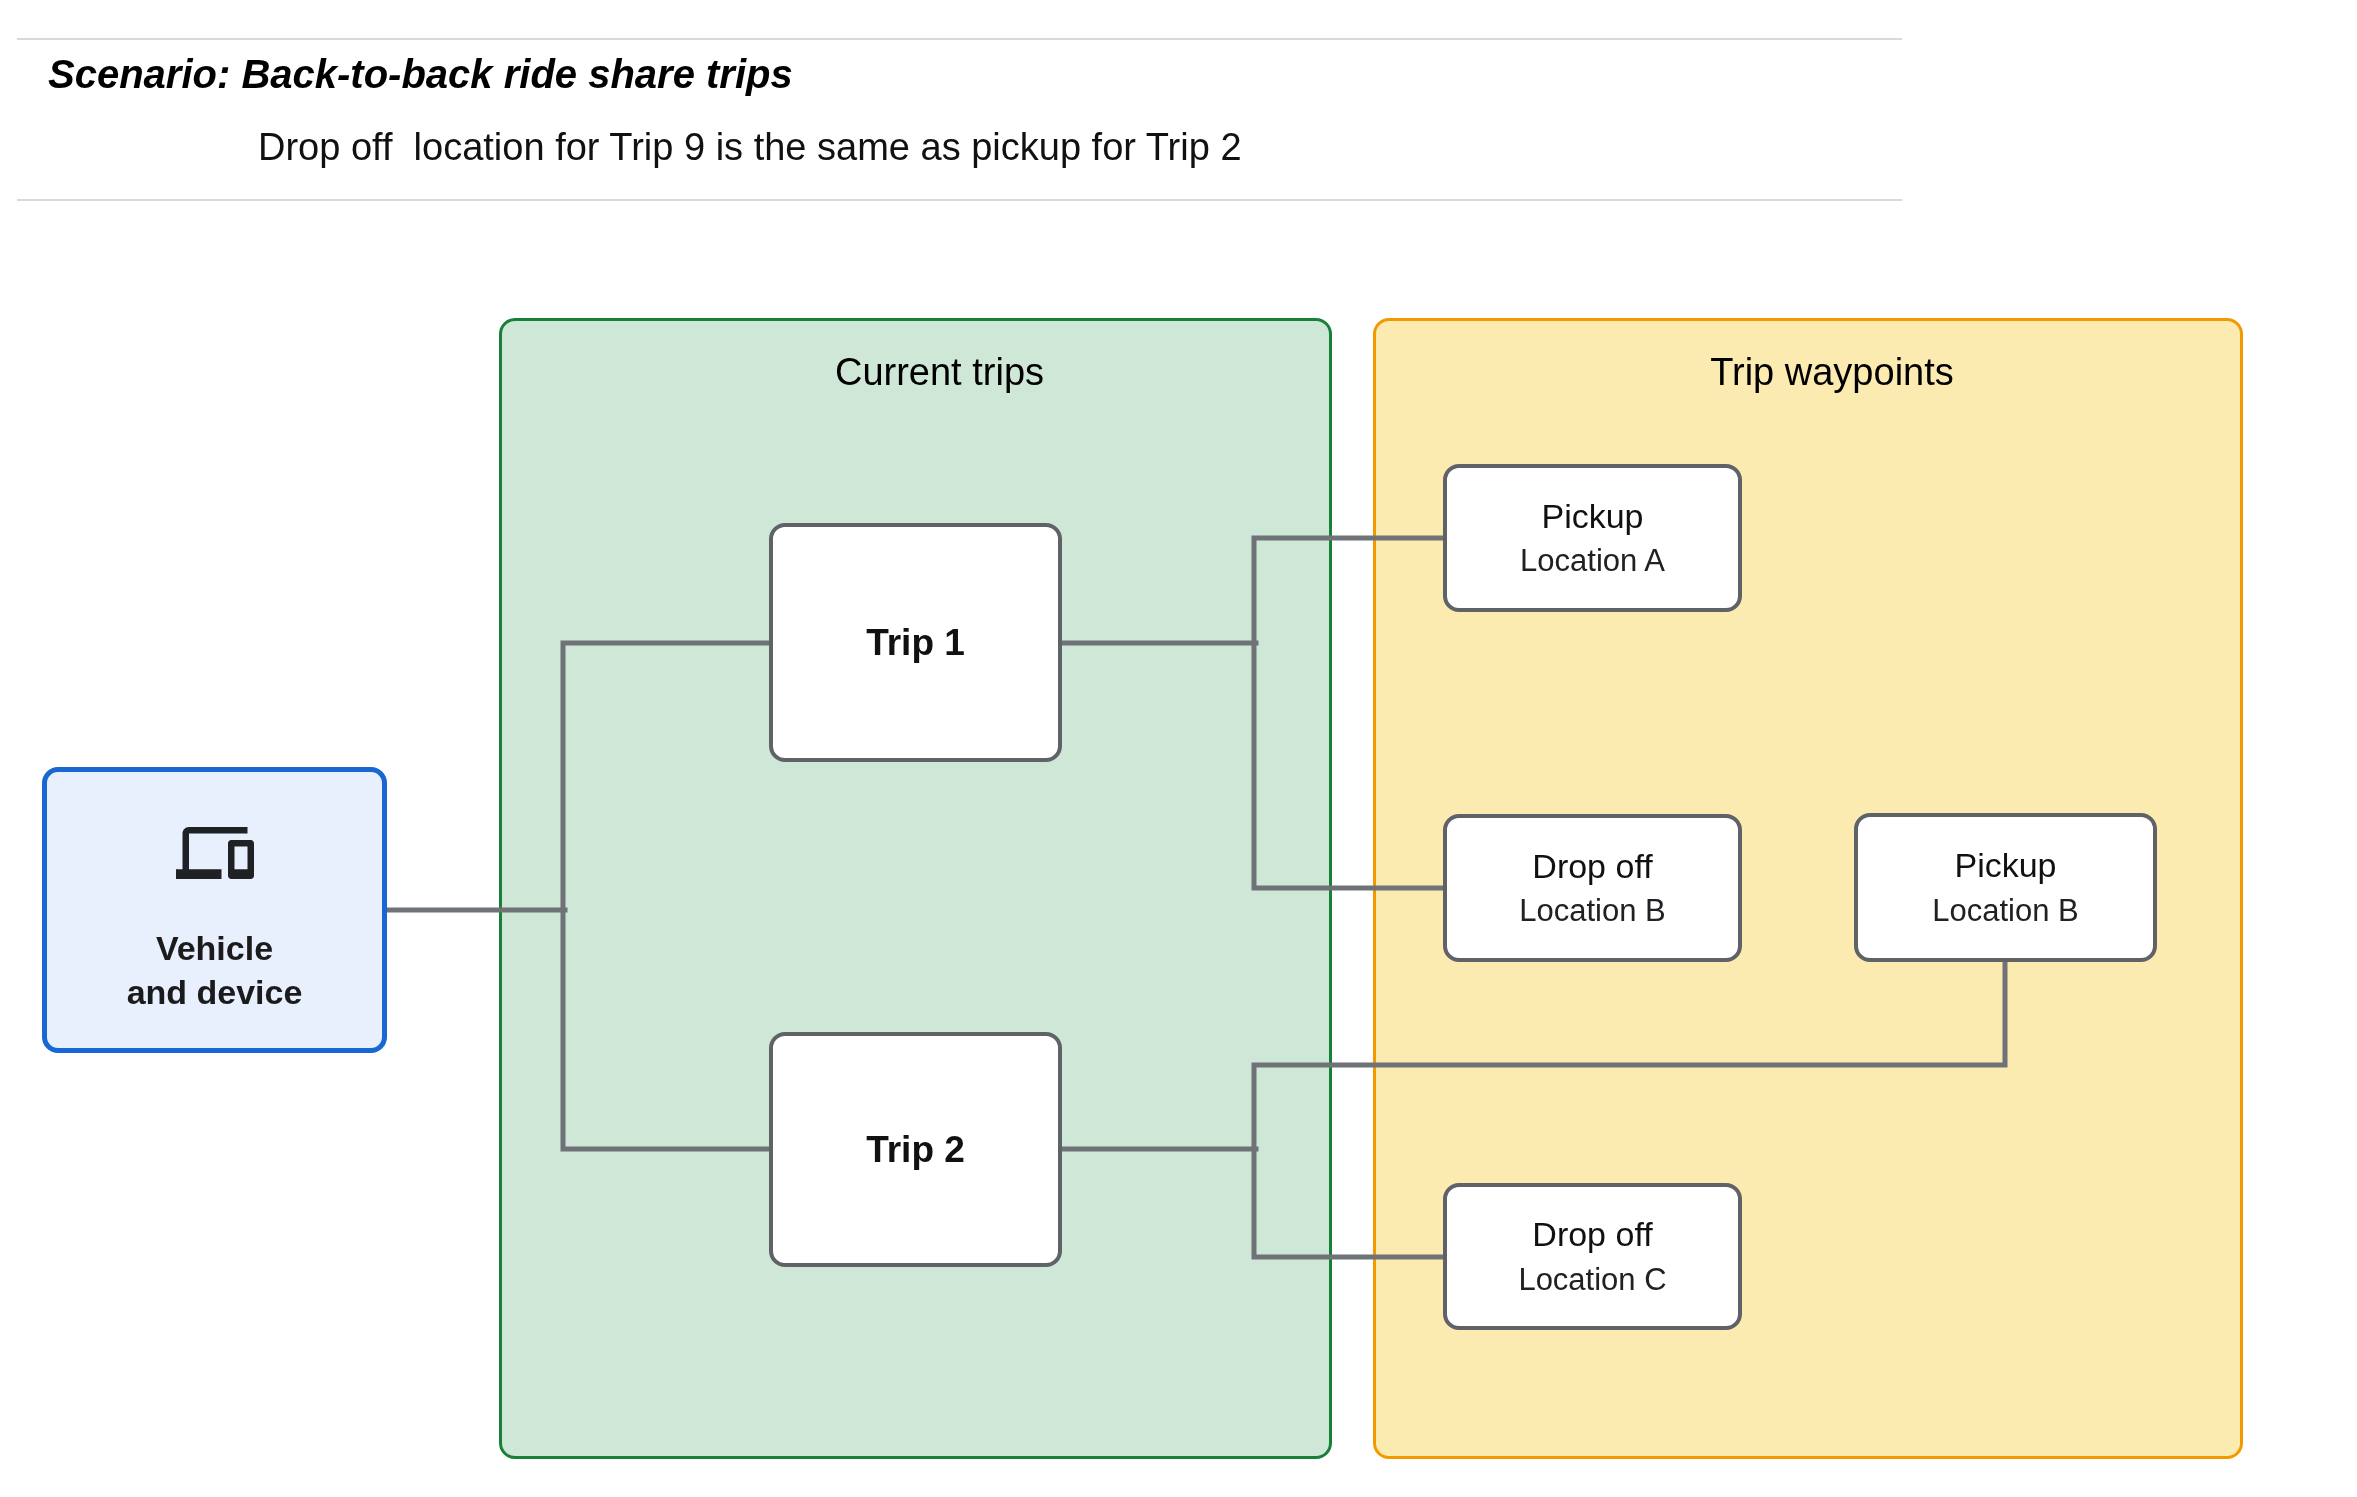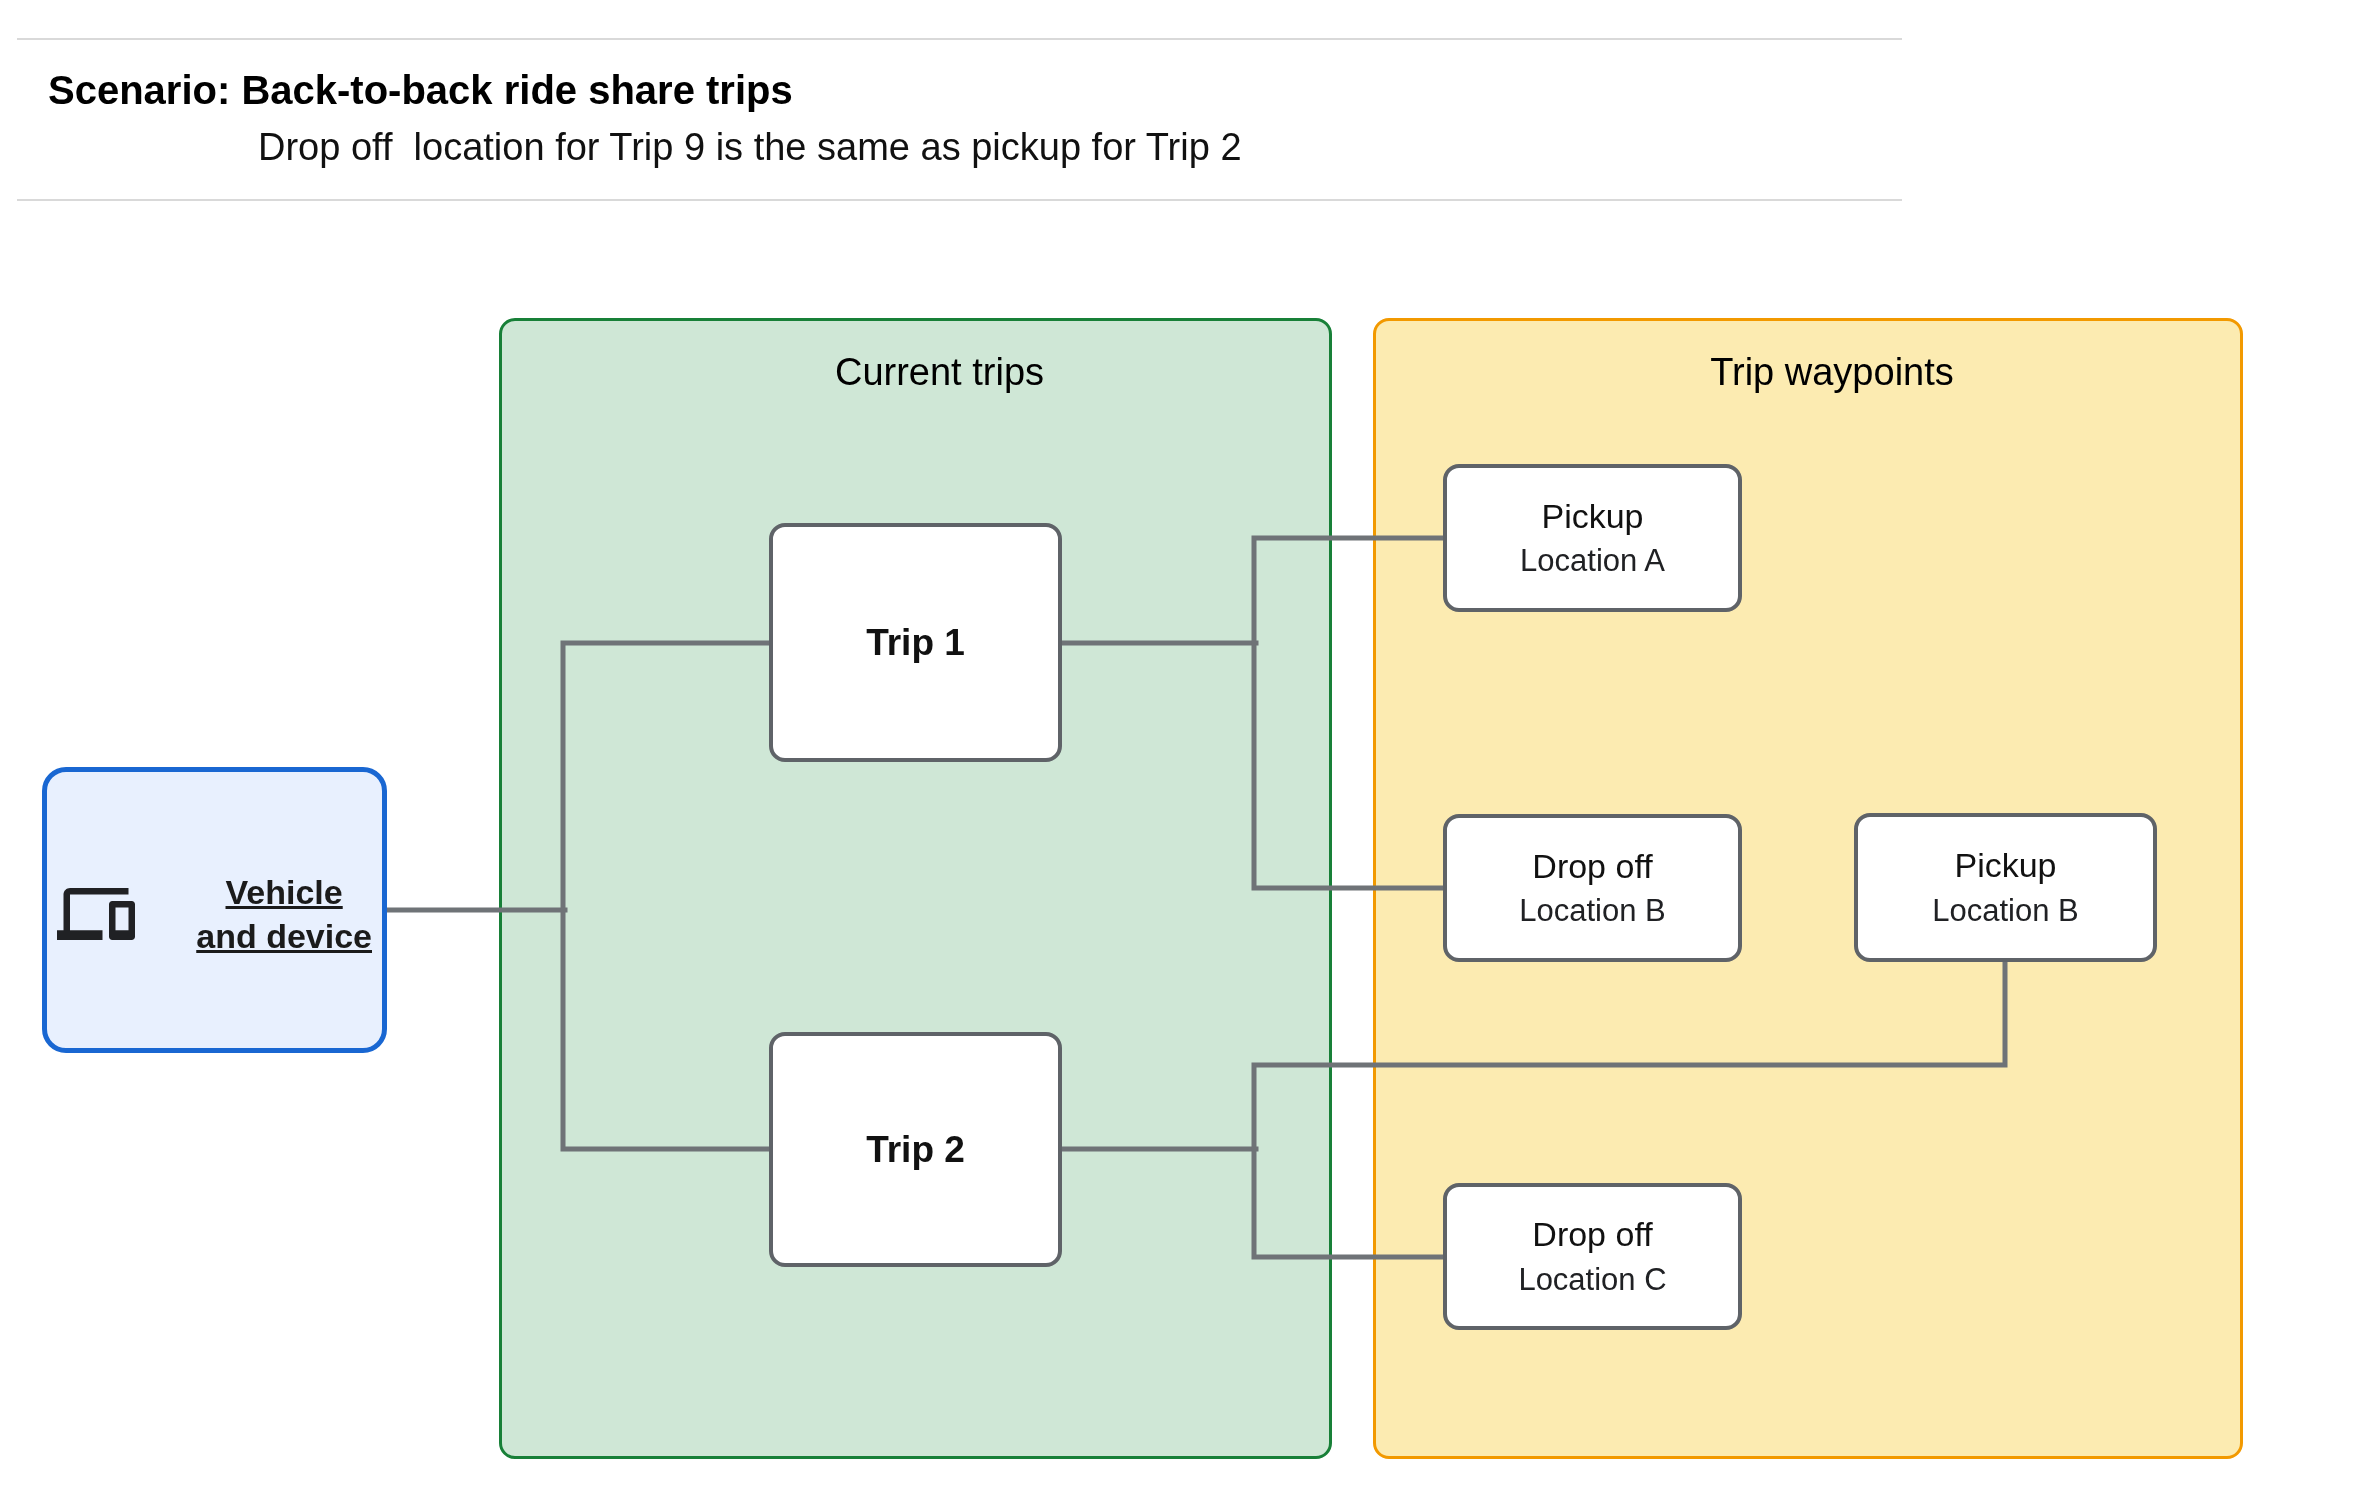--- a/index.html
+++ b/index.html
@@ -3,21 +3,21 @@
 <meta charset="utf-8">
 <style>
   html,body{margin:0;padding:0;background:#ffffff;}
   .canvas{
     position:relative;width:2357px;height:1497px;background:#fff;overflow:hidden;
     font-family:"Liberation Sans","DejaVu Sans",sans-serif;color:#1b1b1b;
   }
   .rule{position:absolute;left:17px;width:1885px;height:2px;background:#d9d9d9;}
   #rule-top{top:38px;}
   #rule-bottom{top:199px;}
-  .hdr-title{position:absolute;left:48px;top:68px;font-size:40px;font-weight:700;color:#000;white-space:pre;}
+  .hdr-title{position:absolute;left:48px;top:52px;font-size:40px;font-weight:700;color:#000;white-space:pre;font-style:italic;}
   .hdr-sub{position:absolute;left:258px;top:126px;font-size:38px;font-weight:400;color:#111;white-space:pre;}
 
   .group{position:absolute;box-sizing:border-box;border-radius:16px;}
   #group-current-trips{
     left:499px;top:318px;width:833px;height:1141px;
     background:var(--trips-fill,#CFE7D6);border:3px solid var(--trips-border,#188038);
   }
   #group-trip-waypoints{
     left:1373px;top:318px;width:870px;height:1141px;
     background:var(--wp-fill,#FCEBB1);border:3px solid var(--wp-border,#F29900);
@@ -38,23 +38,23 @@
 
   #node-waypoint-a{left:1443px;top:464px;width:299px;height:148px;}
   #node-waypoint-b-dropoff{left:1443px;top:814px;width:299px;height:148px;}
   #node-waypoint-b-pickup{left:1854px;top:813px;width:303px;height:149px;}
   #node-waypoint-c{left:1443px;top:1183px;width:299px;height:147px;}
   .wp-title{font-size:34px;font-weight:400;color:#111;line-height:1.22;}
   .wp-sub{font-size:31px;font-weight:400;color:#202124;line-height:1.22;margin-top:5px;}
 
   #node-vehicle{
     left:42px;top:767px;width:345px;height:286px;
-    background:var(--veh-fill,#E8F0FE);border:5px solid var(--veh-border,#1967D2);border-radius:24px;
-    position:absolute;box-sizing:border-box;display:flex;flex-direction:row;align-items:center;
-    justify-content:space-between;padding:42px 10px 34px;text-align:center;text-decoration:underline;
+    background:var(--veh-fill,#E8F0FE);border:5px solid var(--veh-border,#1967D2);border-radius:16px;
+    position:absolute;box-sizing:border-box;display:flex;flex-direction:column;align-items:center;
+    justify-content:space-between;padding:42px 10px 34px;text-align:center;
   }
   .veh-label{font-size:34px;font-weight:700;color:#1b1b1b;line-height:1.3;}
   .veh-icon{width:78px;height:78px;color:#202124;}
 </style>
 </head>
 <body>
 
 <div class="canvas">
 
   <div class="rule" id="rule-top"></div>

